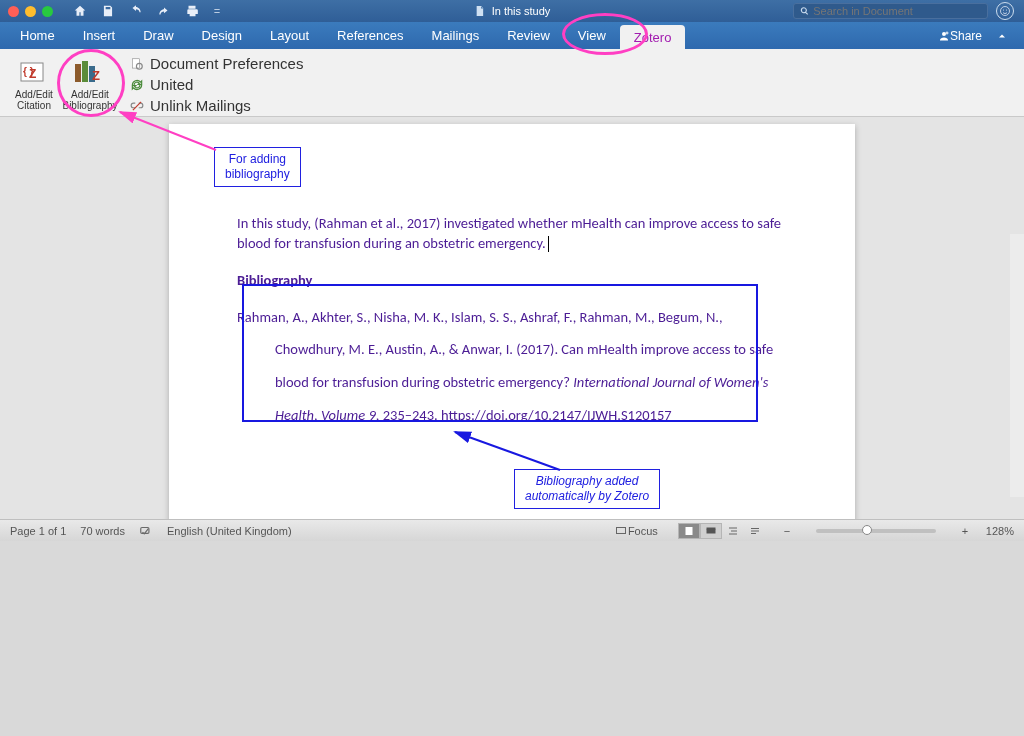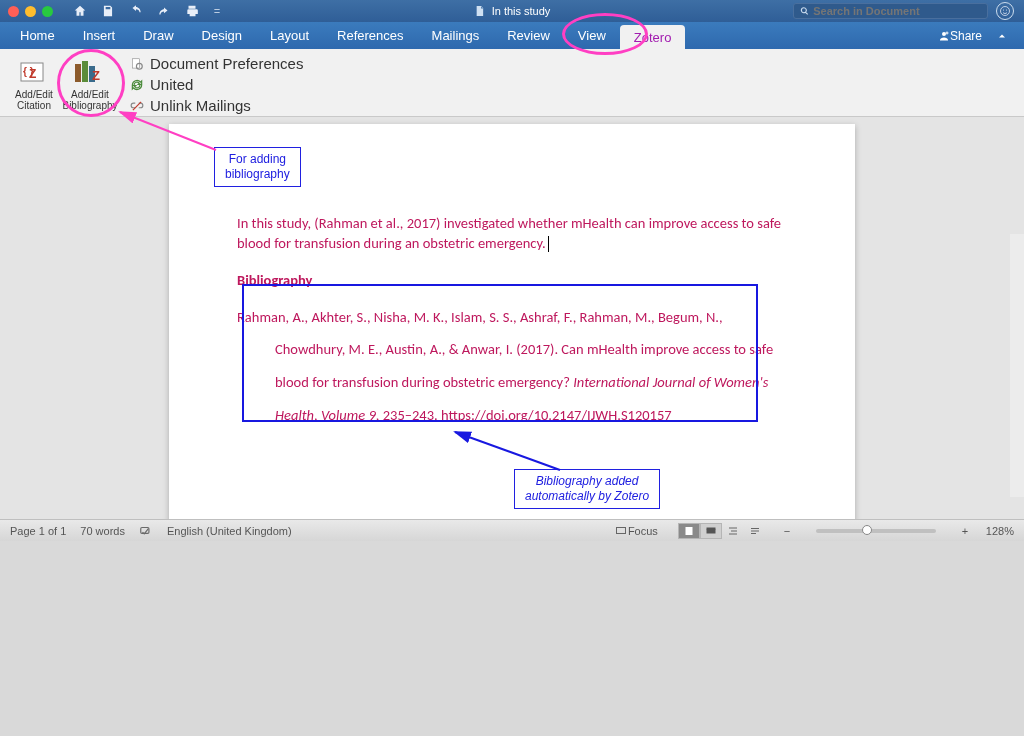--- a/index.html
+++ b/index.html
@@ -8,21 +8,21 @@
 
   
   .titlebar { height: 22px; background: linear-gradient(#3e6fa5,#2f5e97); display:flex; align-items:center; color:#fff; font-size:11px; position:relative; }
   .traffic { display:flex; gap:6px; margin-left:8px; }
   .dot { width:11px; height:11px; border-radius:50%; }
   .dot.red{background:#ff5f57;} .dot.yellow{background:#ffbd2e;} .dot.green{background:#28c940;}
   .title-icons { margin-left:20px; display:flex; gap:14px; align-items:center; }
   .title-icons .ico { width:14px; height:14px; fill:#e8eef8; }
   .doc-title { position:absolute; left:50%; transform:translateX(-50%); display:flex; align-items:center; gap:6px; color:#fff; }
   .search-box { margin-left:auto; margin-right:8px; background:#2f5a8c; border:1px solid #496f9e; border-radius:3px; display:flex; align-items:center; padding:1px 6px; width:195px; height:16px;}
-  .search-box input { background:transparent; border:none; outline:none; color:#cbdcef; font-size:11px; width:100%;font-weight:bold;}
+  .search-box input { background:transparent; border:none; outline:none; color:#cbdcef; font-size:11px; width:100%;}
   .search-box svg { width:10px;height:10px;fill:#cbdcef; margin-right:4px;}
   .smiley { width:18px;height:18px; border:1px solid #cde; border-radius:50%; margin-right:10px; display:flex;align-items:center;justify-content:center;}
   .smiley svg{width:12px;height:12px;fill:none;stroke:#e8eef8;stroke-width:1.5;}
 
   
   .menubar { height:27px; background:linear-gradient(#3b7bbd,#2e69ae); display:flex; align-items:stretch; color:#fff; font-size:13px; padding:0 6px;}
   .tab { padding:0 14px; display:flex; align-items:center; cursor:pointer; }
   .tab.active { background:#f1f1f1; color:#a21caf; border-radius:4px 4px 0 0; margin-top:3px; height:24px;}
   .share { margin-left:auto; display:flex; align-items:center; gap:14px; padding-right:10px; font-size:12px;}
   .share svg{width:12px;height:12px;fill:#fff;}
@@ -32,21 +32,21 @@
   .rbtn { display:flex; flex-direction:column; align-items:center; justify-content:flex-start; width:56px; cursor:pointer; padding-top:2px;}
   .rbtn .icon-box{ width:36px;height:34px; display:flex;align-items:center;justify-content:center; }
   .rbtn .lbl { text-align:center; line-height:11px; }
   .rlist { display:flex; flex-direction:column; gap:4px; margin-left:12px; padding-top:2px;}
   .rlist .row { display:flex; align-items:center; gap:6px; font-size:15px; cursor:pointer;}
   .rlist .row svg{width:14px;height:14px;}
 
   
   .workspace { flex:1; background:#e4e4e4; position:relative; display:flex; justify-content:center; overflow:hidden;}
   .page { width:686px; background:#fff; margin-top:7px; box-shadow:0 2px 6px rgba(0,0,0,.25); position:relative; padding:90px 68px 60px 68px; height:870px;}
-  .doc-text { font-family: Calibri, Arial, sans-serif; font-size:14.5px; color:#be185d; line-height:1.35;}
+  .doc-text { font-family: Calibri, Arial, sans-serif; font-size:14.5px; color:#4c1d95; line-height:1.35;}
   .doc-text p{ margin-bottom:10px;}
   .cursor { display:inline-block; width:1px; height:16px; background:#000; vertical-align:middle; margin-left:2px;}
   .bib-head { font-weight:bold; margin-top:18px; margin-bottom:14px;}
   .bib-entry { line-height:2.25; text-indent:-38px; padding-left:38px; font-size:14.5px;}
   .bib-entry .it{font-style:italic;}
 
   
   .annot { position:absolute; pointer-events:none; }
   .callout-box { border:1.5px solid #2020e0; background:#fff; color:#2020e0; font-size:12px; text-align:center; padding:4px 10px; line-height:1.25;}
   .blue-frame { border:2.5px solid #1818e0; position:absolute;}

